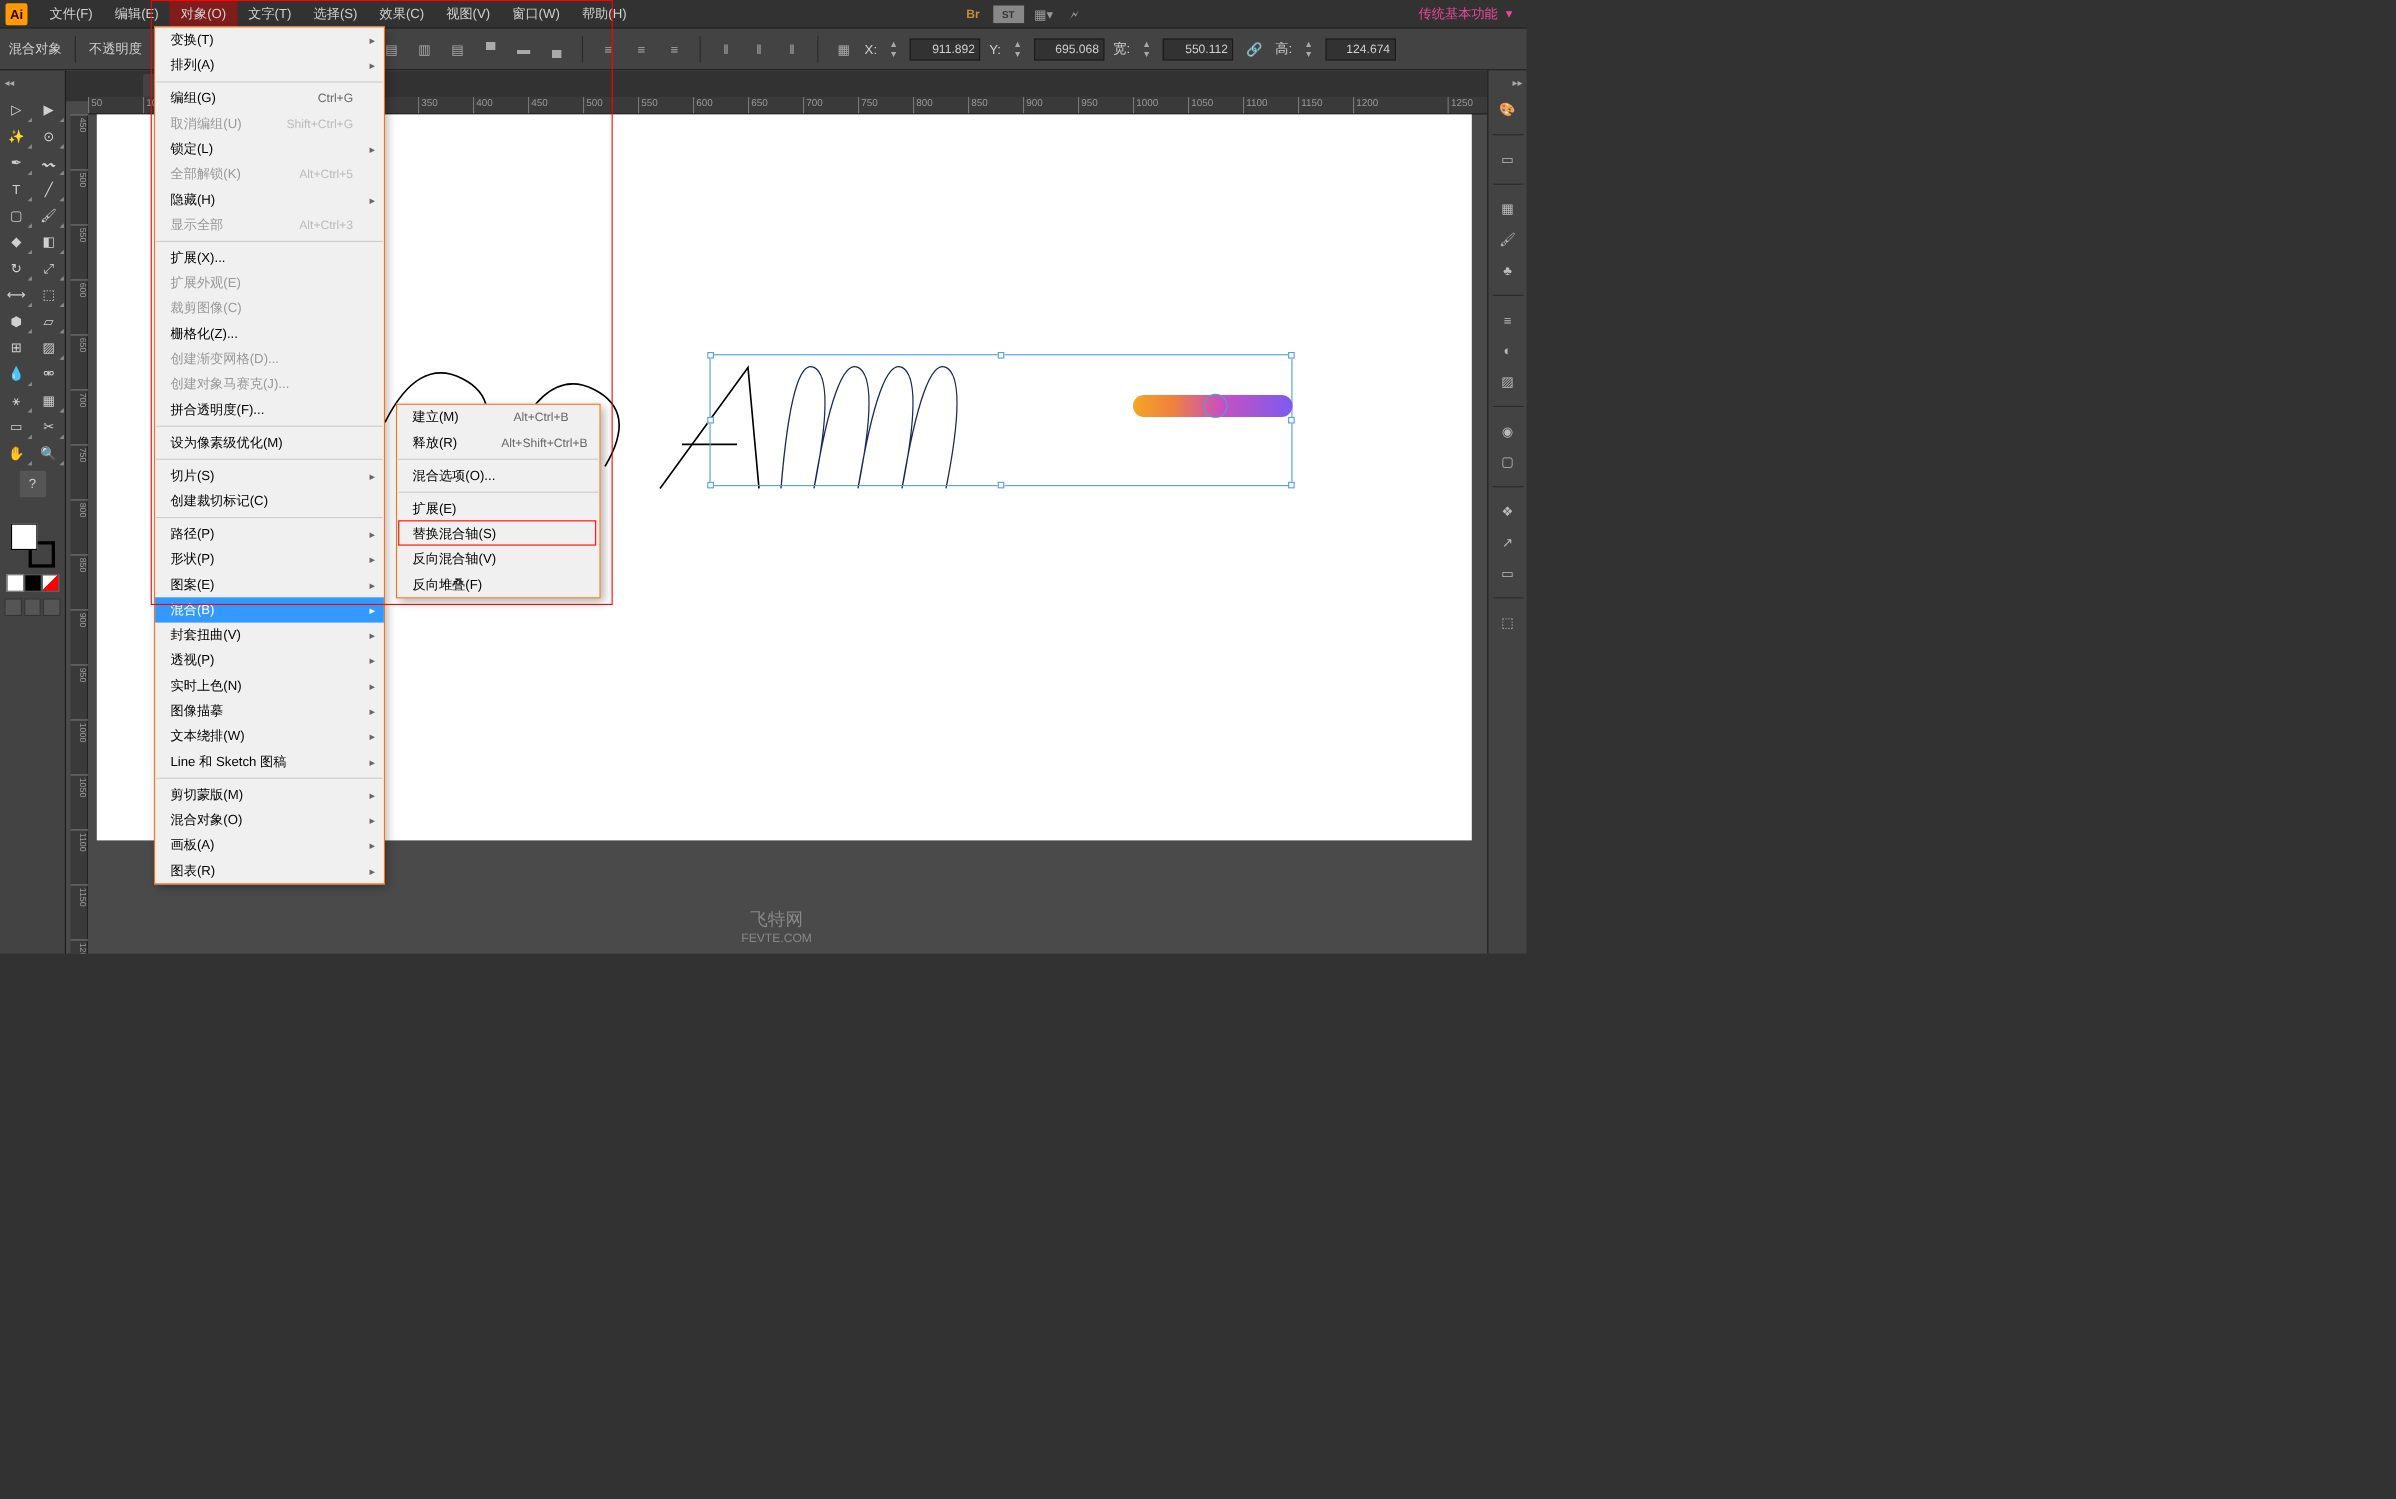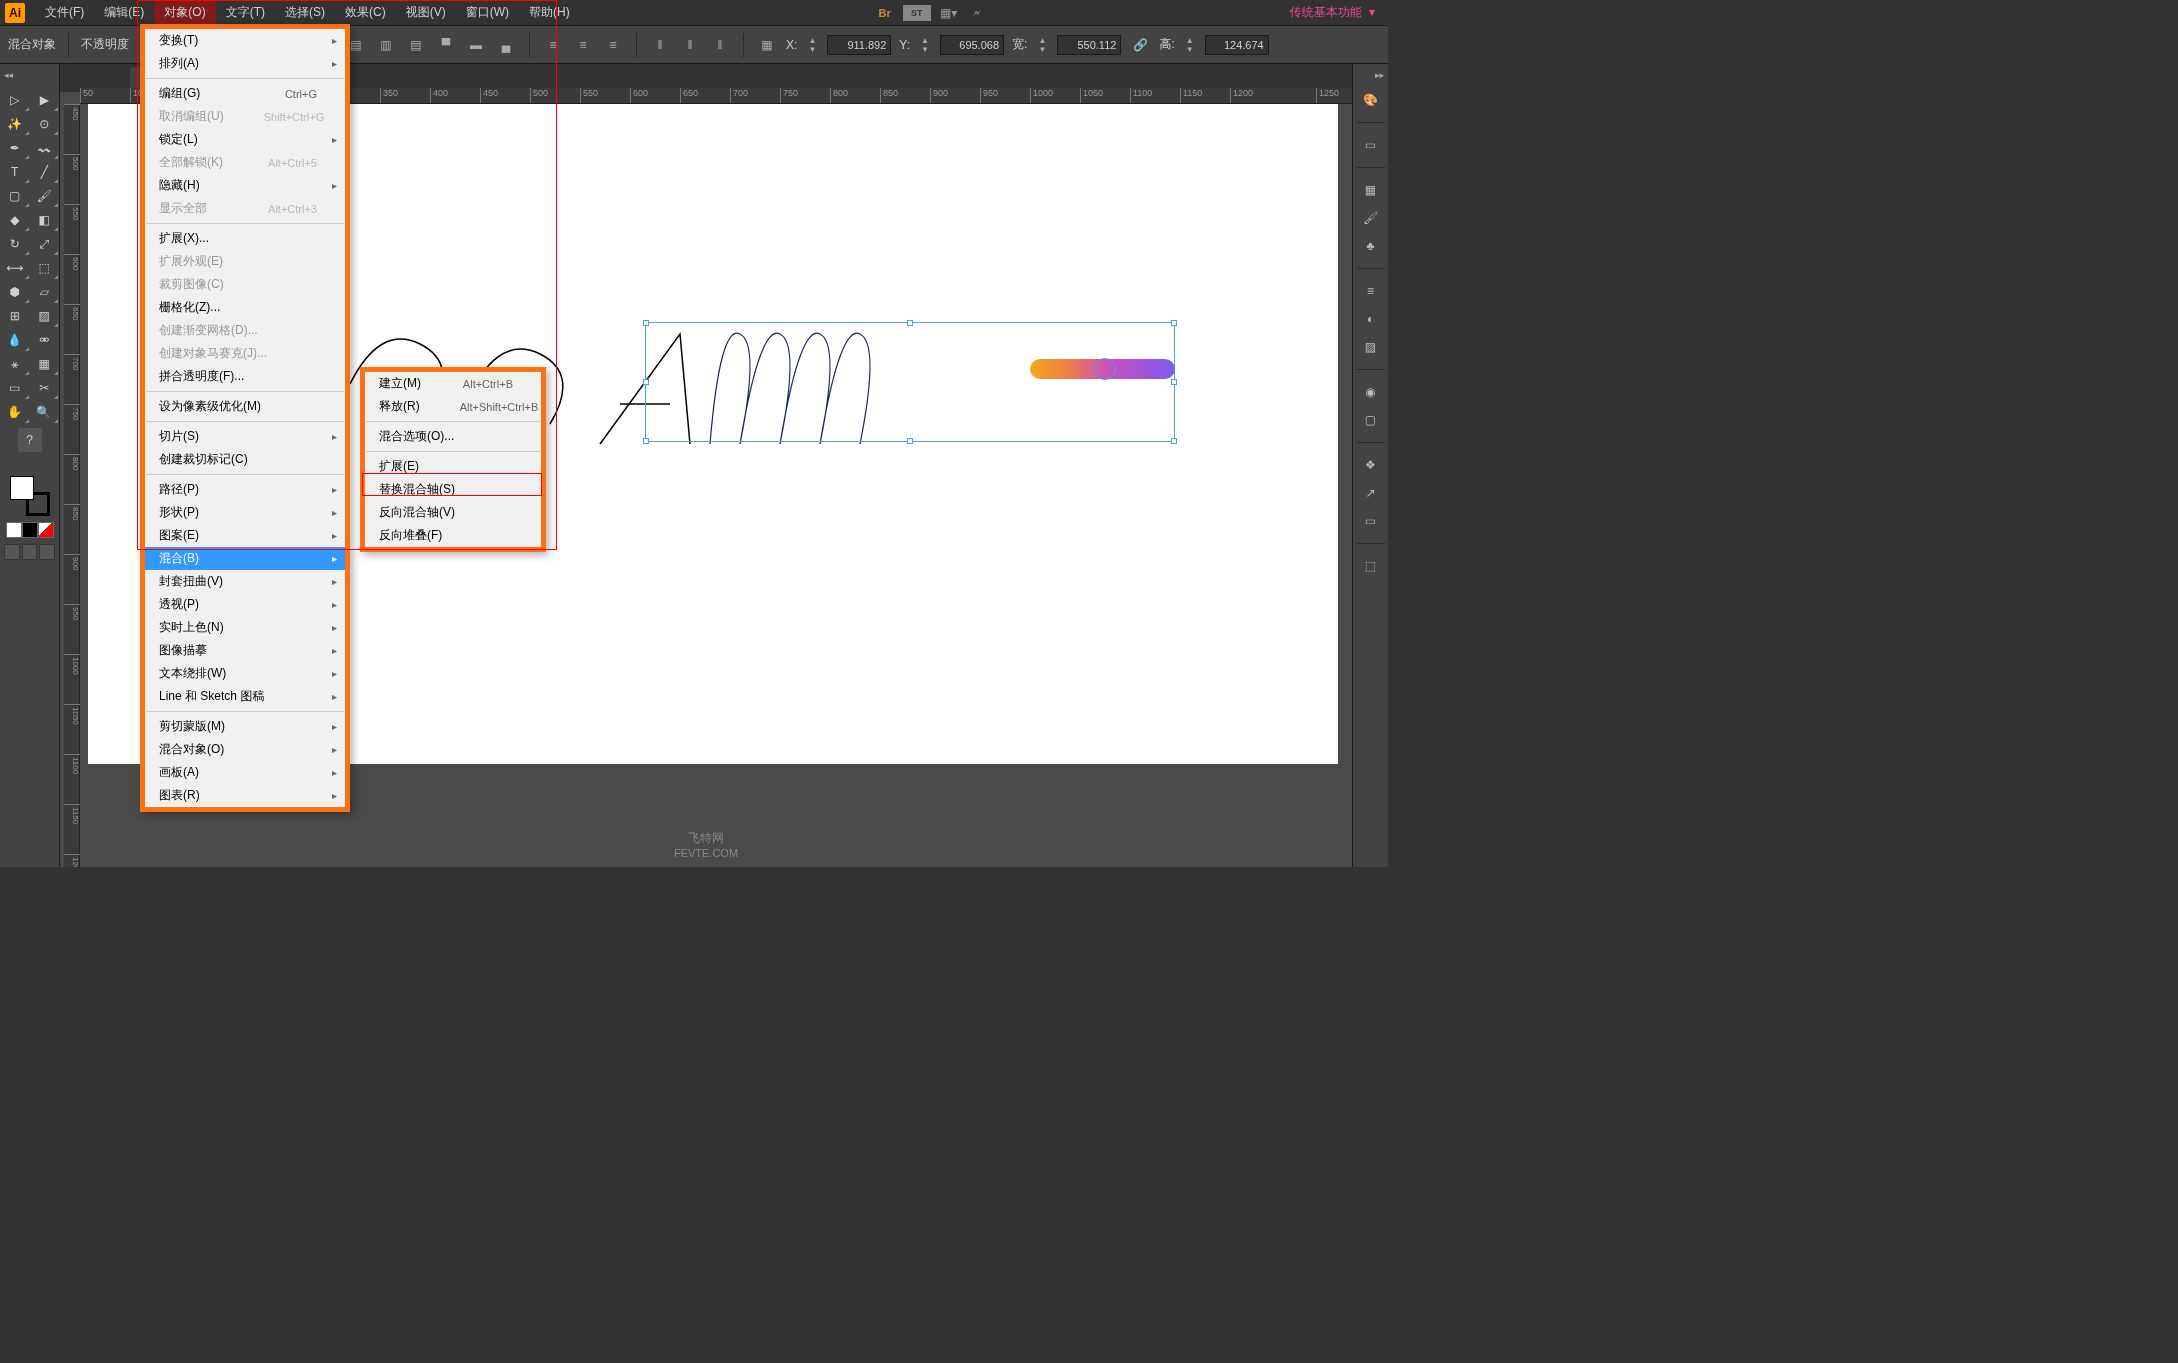--- a/index.html
+++ b/index.html
@@ -63,35 +63,35 @@
 .sh-bl { bottom: -3px; left: -3px; } .sh-bm { bottom: -3px; left: 50%; margin-left: -3px; } .sh-br { bottom: -3px; right: -3px; }
 .gradient-pill { position: absolute; top: 295px; left: 970px; width: 145px; height: 20px; border-radius: 10px; background: linear-gradient(90deg, #f5a623 0%, #f08040 25%, #c850c0 55%, #7b5cf0 100%); }
 .gradient-pill-outline { position: absolute; top: 294px; left: 1034px; width: 22px; height: 22px; border: 1px solid #4f9de8; border-radius: 50%; }
 
 
 .panels-right { width: 36px; background: #434343; border-left: 1px solid #1a1a1a; padding-top: 24px; display: flex; flex-direction: column; align-items: center; gap: 4px; }
 .panel-icon { width: 28px; height: 24px; display: flex; align-items: center; justify-content: center; color: #bbb; }
 .panel-sep { width: 80%; height: 1px; background: #2a2a2a; margin: 6px 0; }
 
 
-.dropdown { position: absolute; background: #f0f0f0; border: 5px solid #f97316; box-shadow: 3px 3px 8px rgba(0,0,0,0.3); font-size: 12px; color: #000; z-index: 100; }
+.dropdown { position: absolute; background: #f0f0f0; border: 1px solid #f97316; box-shadow: 3px 3px 8px rgba(0,0,0,0.3); font-size: 12px; color: #000; z-index: 100; }
 .dd-item { padding: 3px 28px 3px 14px; display: flex; justify-content: space-between; align-items: center; white-space: nowrap; position: relative; min-height: 19px; }
 .dd-item.has-sub::after { content: '▸'; position: absolute; right: 8px; color: #666; font-size: 10px; }
 .dd-item.disabled { color: #999; }
 .dd-item.highlighted { background: #3399ff; color: #fff; }
 .dd-item.highlighted::after { color: #fff; }
 .dd-sep { height: 1px; background: #ccc; margin: 3px 1px; }
 .dd-shortcut { color: #666; margin-left: 40px; font-size: 11px; }
 .dd-item.disabled .dd-shortcut { color: #bbb; }
 
 .red-box1 { position: absolute; border: 1px solid red; top: 0px; left: 137px; width: 420px; height: 550px; z-index: 200; pointer-events: none; }
 .red-box2 { position: absolute; border: 1px solid red; z-index: 201; pointer-events: none; }
 
 .watermark { position: absolute; bottom: 8px; left: 50%; transform: translateX(-50%); text-align: center; color: #888; font-size: 11px; z-index: 5; }
-.watermark div:first-child { font-size: 12px; }
+.watermark div:first-child { font-size: 16px; }
 
 .expand-arrow { position: absolute; top: 6px; font-size: 9px; color: #aaa; }
 </style>
 </head>
 <body>
 
 <div class="menubar">
   <div class="app-icon">Ai</div>
   <div class="menu-item">文件(F)</div>
   <div class="menu-item">编辑(E)</div>

